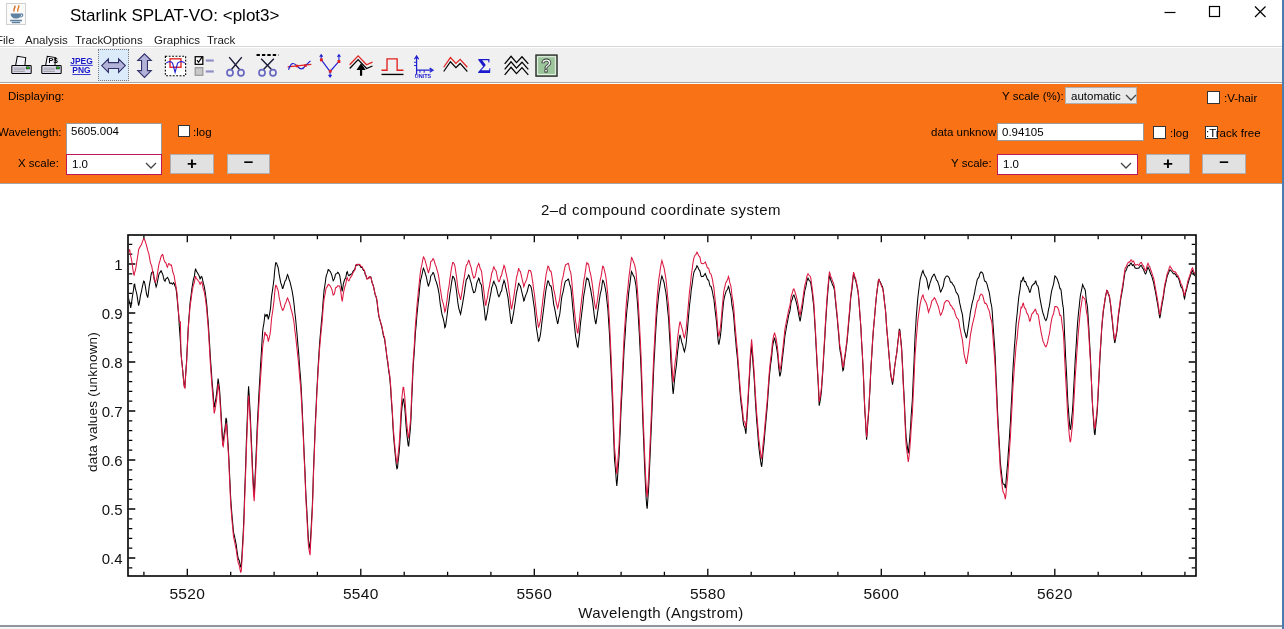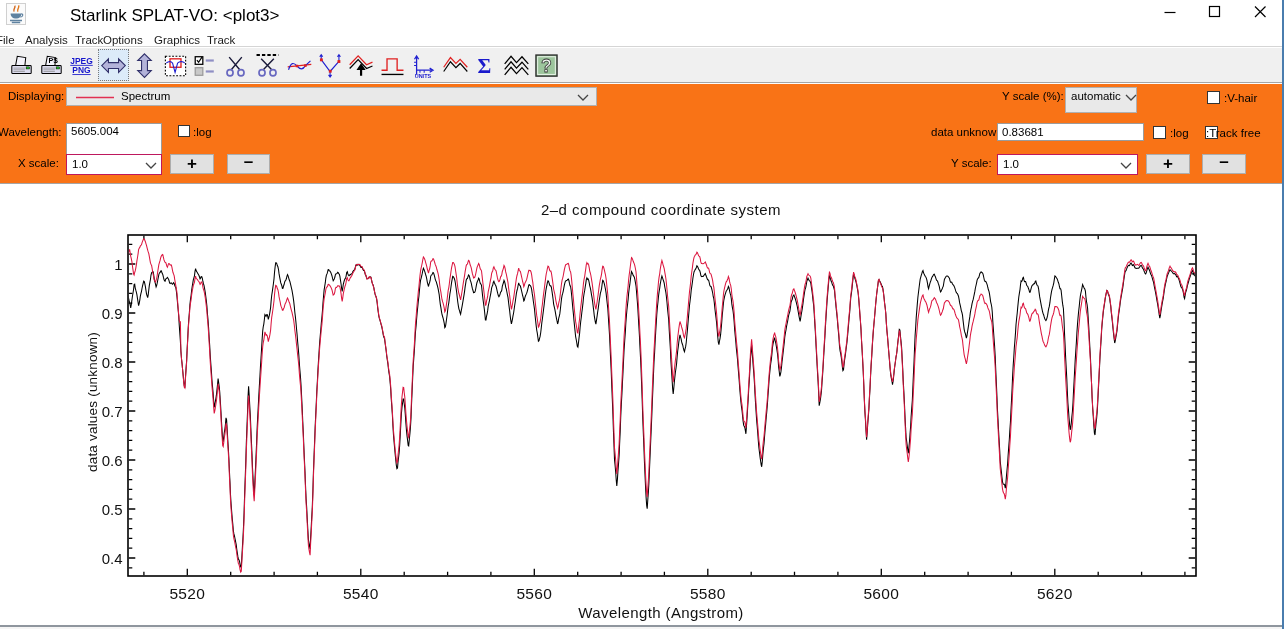--- a/index.html
+++ b/index.html
@@ -152,48 +152,39 @@
       </svg>
 <svg class="abs" style="left:533.0px;top:3.5px" width="27" height="28" viewBox="0 0 32 33">
         <rect x="3.5" y="3.5" width="25" height="25" fill="#9cc59c" stroke="#2a2a2a" stroke-width="1.6"></rect>
         <rect x="5.5" y="5.5" width="21" height="21" fill="none" stroke="#e7f2e7" stroke-width="1.2"></rect>
         <text x="16" y="24" font-size="21" font-weight="bold" fill="#f2f7f2" text-anchor="middle" stroke="#333" stroke-width="0.9">?</text>
       </svg>
   </div>
   <div class="abs" id="controls">
 
     <div class="lbl" style="left:8px; top:6px;">Displaying:</div>
-    <div class="combo" style="left:66px; top:3px; width:531px; height:19px;">
-      <svg class="abs" style="left:9px;top:8px" width="40" height="3">
-          <path d="M0 1.5 H38" stroke="#e23052" stroke-width="1.6"></path>
-        </svg>
-      <div class="lbl" style="left:54px; top:2px;">Spectrum</div>
-      <svg class="abs" style="left:510px;top:5px" width="12" height="9">
-          <path d="M1 2 L6 7 L11 2" stroke="#444" stroke-width="1.3" fill="none"></path>
-        </svg>
-    </div>
     <div class="lbl" style="left:1002px; top:6px;">Y scale (%):</div>
-    <div class="combo" style="left:1065px; top:3px; width:72px; height:26px;">
+    <div class="combo" style="left:1065px; top:3px; width:72px; height:17px;">
       <div class="lbl" style="left:5px; top:2px;">automatic</div>
       <svg class="abs" style="left:59px;top:5px" width="12" height="9">
           <path d="M1 2 L6 7 L11 2" stroke="#444" stroke-width="1.3" fill="none"></path>
         </svg>
     </div>
     <div class="cb" style="left:1207px; top:7px;"></div>
     <div class="lbl" style="left:1224px; top:8px;">:V-hair</div>
 
     <div class="lbl" style="left:-2px; top:42px;">Wavelength:</div>
     <div class="tfield" style="left:66px; top:39px; width:96px; height:32px;">
       <div class="lbl" style="left:4px; top:1px;">5605.004</div>
     </div>
     <div class="cb" style="left:178px; top:41px; width:12px; height:12px;"></div>
     <div class="lbl" style="left:193px; top:42px;">:log</div>
     <div class="lbl" style="left:931px; top:42px;">data unknown:</div>
     <div class="tfield" style="left:997px; top:39px; width:147px; height:18px;">
-      <div class="lbl" style="left:4px; top:2px;">0.83681</div>
+      <div class="lbl" style="left:4px; top:2px;">0.94105</div>
     </div>
     <div class="cb" style="left:1153px; top:42px;"></div>
     <div class="lbl" style="left:1170px; top:43px;">:log</div>
     <div class="cb" style="left:1205px; top:42px;"></div>
     <div class="lbl" style="left:1206px; top:43px;text-align:right;">:Track free</div>
 
     <div class="lbl" style="left:18px; top:73px;">X scale:</div>
     <div class="combow" style="left:66px; top:70px; width:96px; height:21px;">
       <div class="lbl" style="left:5px; top:3px;">1.0</div>
       <svg class="abs" style="left:78px;top:6px" width="12" height="9">

